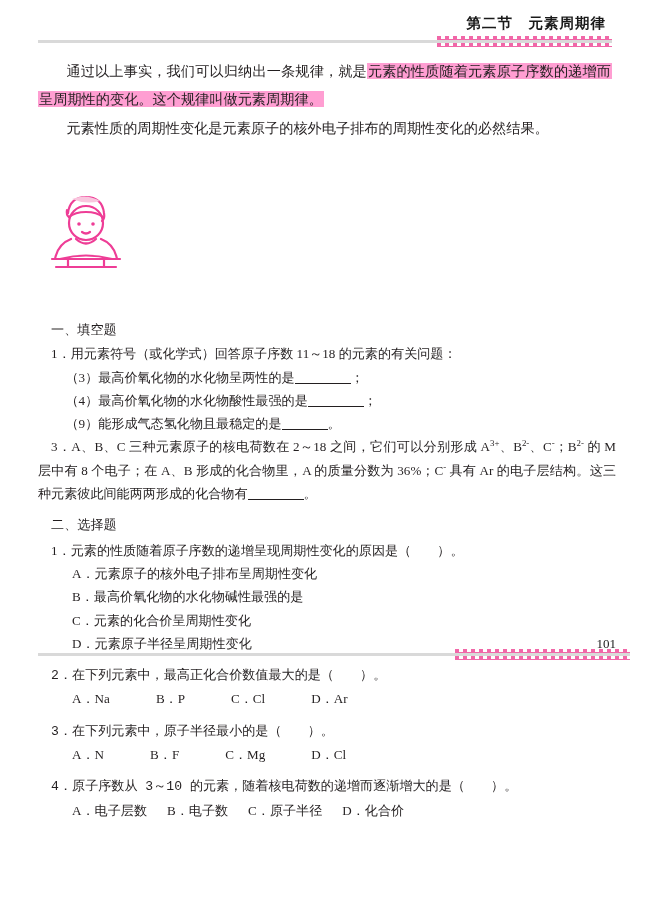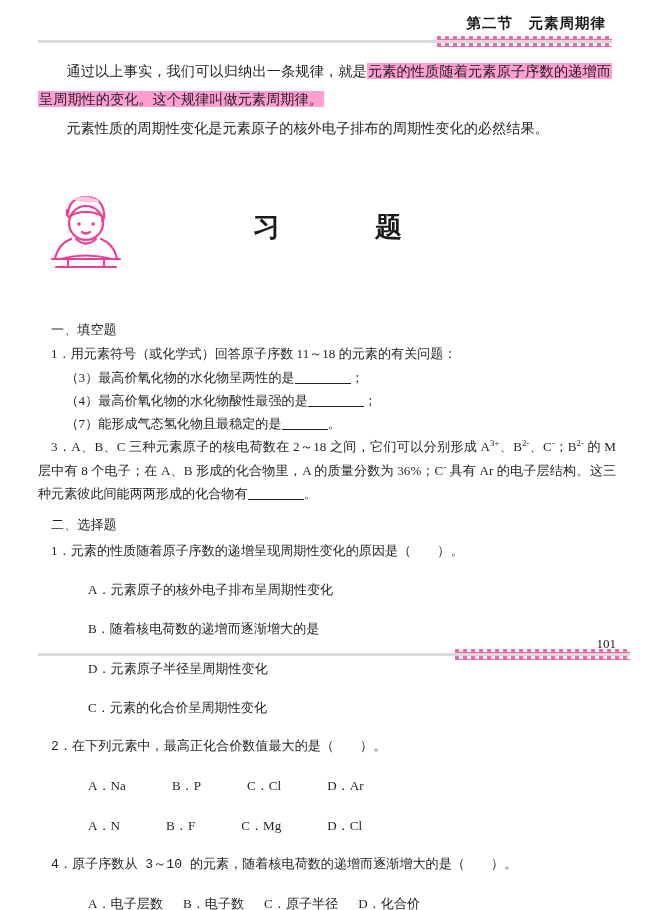--- a/index.html
+++ b/index.html
@@ -124,21 +124,21 @@
   .q {
     margin: 0;
     text-indent: 1em;
     text-align: justify;
   }
   .sub {
     margin: 0;
     text-indent: 2.1em;
   }
   .opts {
-    margin: 16px;
+    margin: 0;
     text-indent: 2.6em;
   }
   .blank {
     display: inline-block;
     border-bottom: 1px solid #231f20;
     width: 56px;
     height: 0.95em;
     vertical-align: -2px;
   }
   .blank.sm { width: 46px; }
@@ -214,52 +214,52 @@
           <path d="M38 52 q10 9 20 0"></path>
           <path d="M14 72 l68 0"></path>
           <path d="M22 72 q26 -7 52 0"></path>
           <path d="M30 72 l0 8 M66 72 l0 8"></path>
           <path d="M18 80 l60 0"></path>
         </g>
         <g fill="#f9c6de" stroke="none">
           <path d="M34 12 q14 -6 28 2 q-14 4 -28 -2 z"></path>
         </g>
       </svg>
-      <div class="xiti-title">习　题</div>
     </div>
   </div>
 
   <div class="exercises">
 
     <p class="sec-title">一、填空题</p>
 
     <p class="q">1．用元素符号（或化学式）回答原子序数 11～18 的元素的有关问题：</p>
 
 
 
     <p class="sub"><span>（3）最高价氧化物的水化物呈两性的是</span><span class="blank"></span><span>；</span></p>
 
     <p class="sub"><span>（4）最高价氧化物的水化物酸性最强的是</span><span class="blank"></span><span>；</span></p>
 
-    <p class="sub"><span>（7）能形成气态氢化物且最稳定的是</span><span class="blank sm"></span><span>。</span></p>
+    <p class="sub"><span>（9）能形成气态氢化物且最稳定的是</span><span class="blank sm"></span><span>。</span></p>
 
 
     <p class="q"><span>3．A、B、C 三种元素原子的核电荷数在 2～18 之间，它们可以分别形成 A</span><sup>3+</sup><span>、B</span><sup>2-</sup><span>、C</span><sup>-</sup><span>；B</span><sup>2-</sup><span> 的 M 层中有 8 个电子；在 A、B 形成的化合物里，A 的质量分数为 36%；C</span><sup>-</sup><span> 具有 Ar 的电子层结构。这三种元素彼此间能两两形成的化合物有</span><span class="blank"></span><span>。</span></p>
 
     <p class="sec-title mtop">二、选择题</p>
 
     <p class="q">1．元素的性质随着原子序数的递增呈现周期性变化的原因是（　　）。</p>
     <p class="opts">A．元素原子的核外电子排布呈周期性变化</p>
-    <p class="opts">B．随着核电荷数的递增而逐渐增大的是</p>
+    <p class="opts">B．最高价氧化物的水化物碱性最强的是</p>
+    <p class="opts">C．元素的化合价呈周期性变化</p>
     <p class="opts">D．元素原子半径呈周期性变化</p>
-    <p class="opts">C．元素的化合价呈周期性变化</p>
 
     <p class="q mtop">2．在下列元素中，最高正化合价数值最大的是（　　）。</p>
     <p class="opts"><span>A．Na</span><span class="gap"></span><span>B．P</span><span class="gap"></span><span>C．Cl</span><span class="gap"></span><span>D．Ar</span></p>
 
+    <p class="q mtop">3．在下列元素中，原子半径最小的是（　　）。</p>
     <p class="opts"><span>A．N</span><span class="gap"></span><span>B．F</span><span class="gap"></span><span>C．Mg</span><span class="gap"></span><span>D．Cl</span></p>
 
     <p class="q mtop">4．原子序数从 3～10 的元素，随着核电荷数的递增而逐渐增大的是（　　）。</p>
     <p class="opts"><span>A．电子层数</span><span class="sp-sm"></span><span>B．电子数</span><span class="sp-sm"></span><span>C．原子半径</span><span class="sp-sm"></span><span>D．化合价</span></p>
 
   </div>
 
   <div class="footer">
     <div class="footer-dots"></div>
     <div class="footer-rule"></div>

